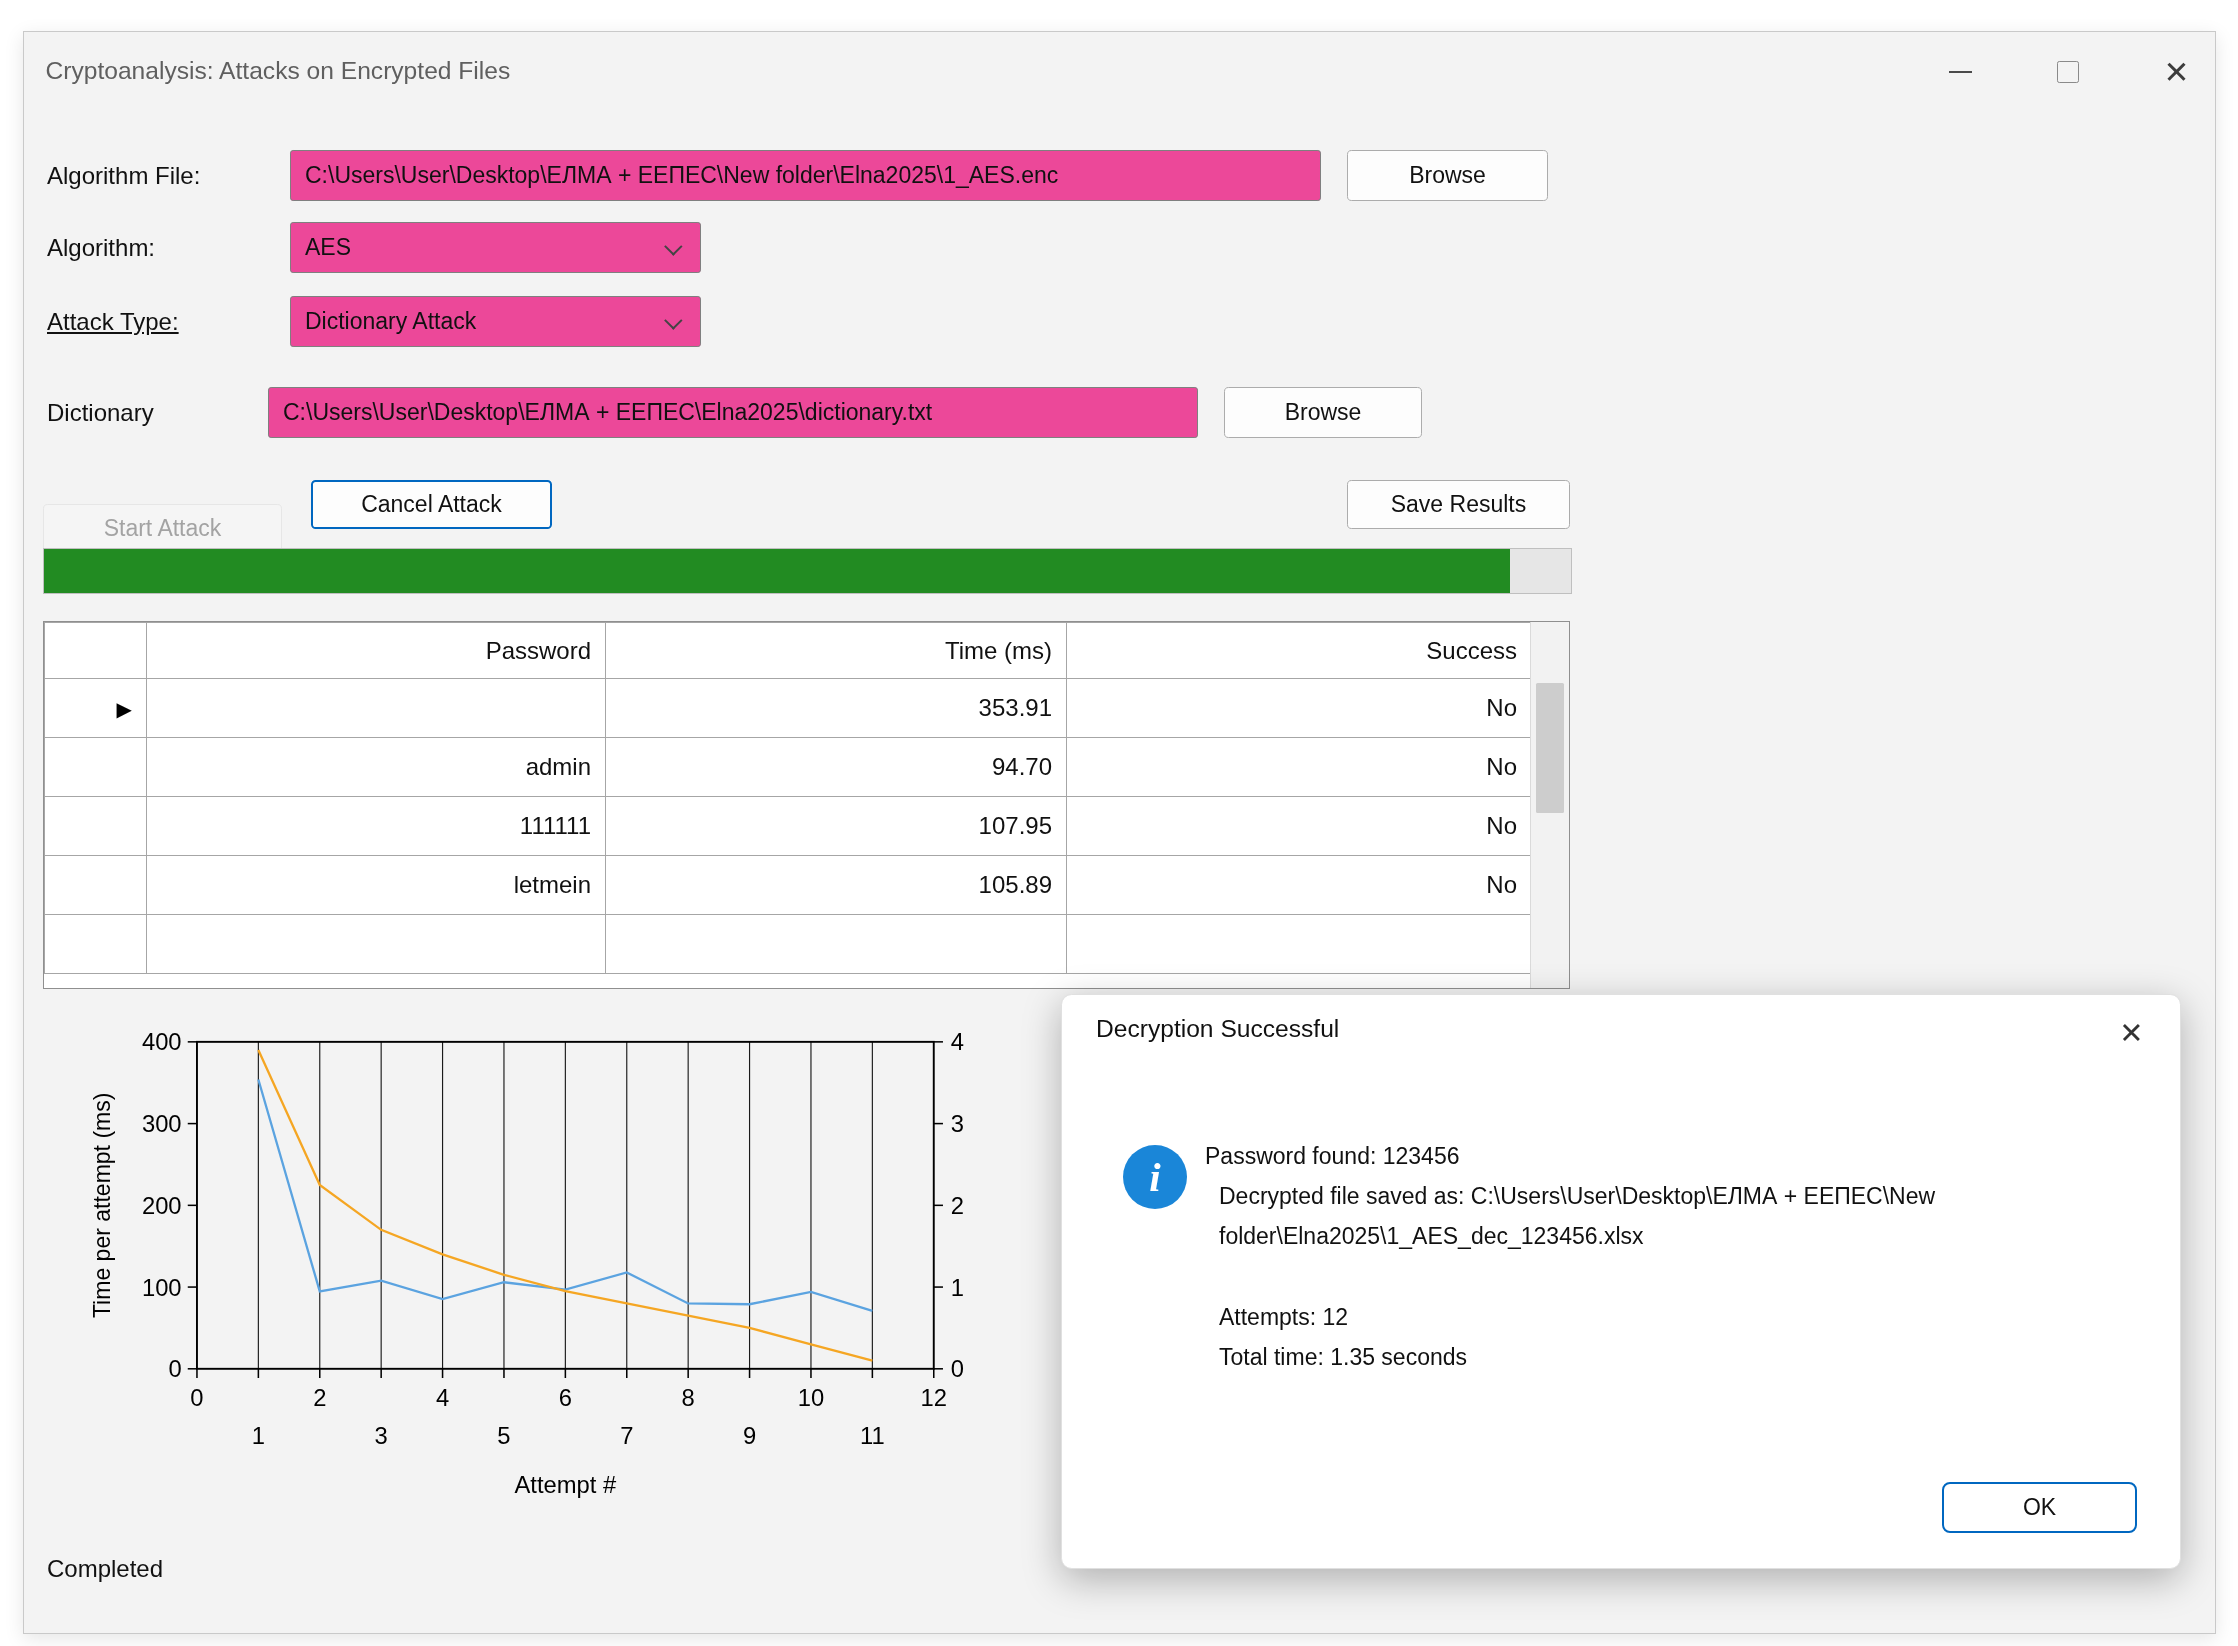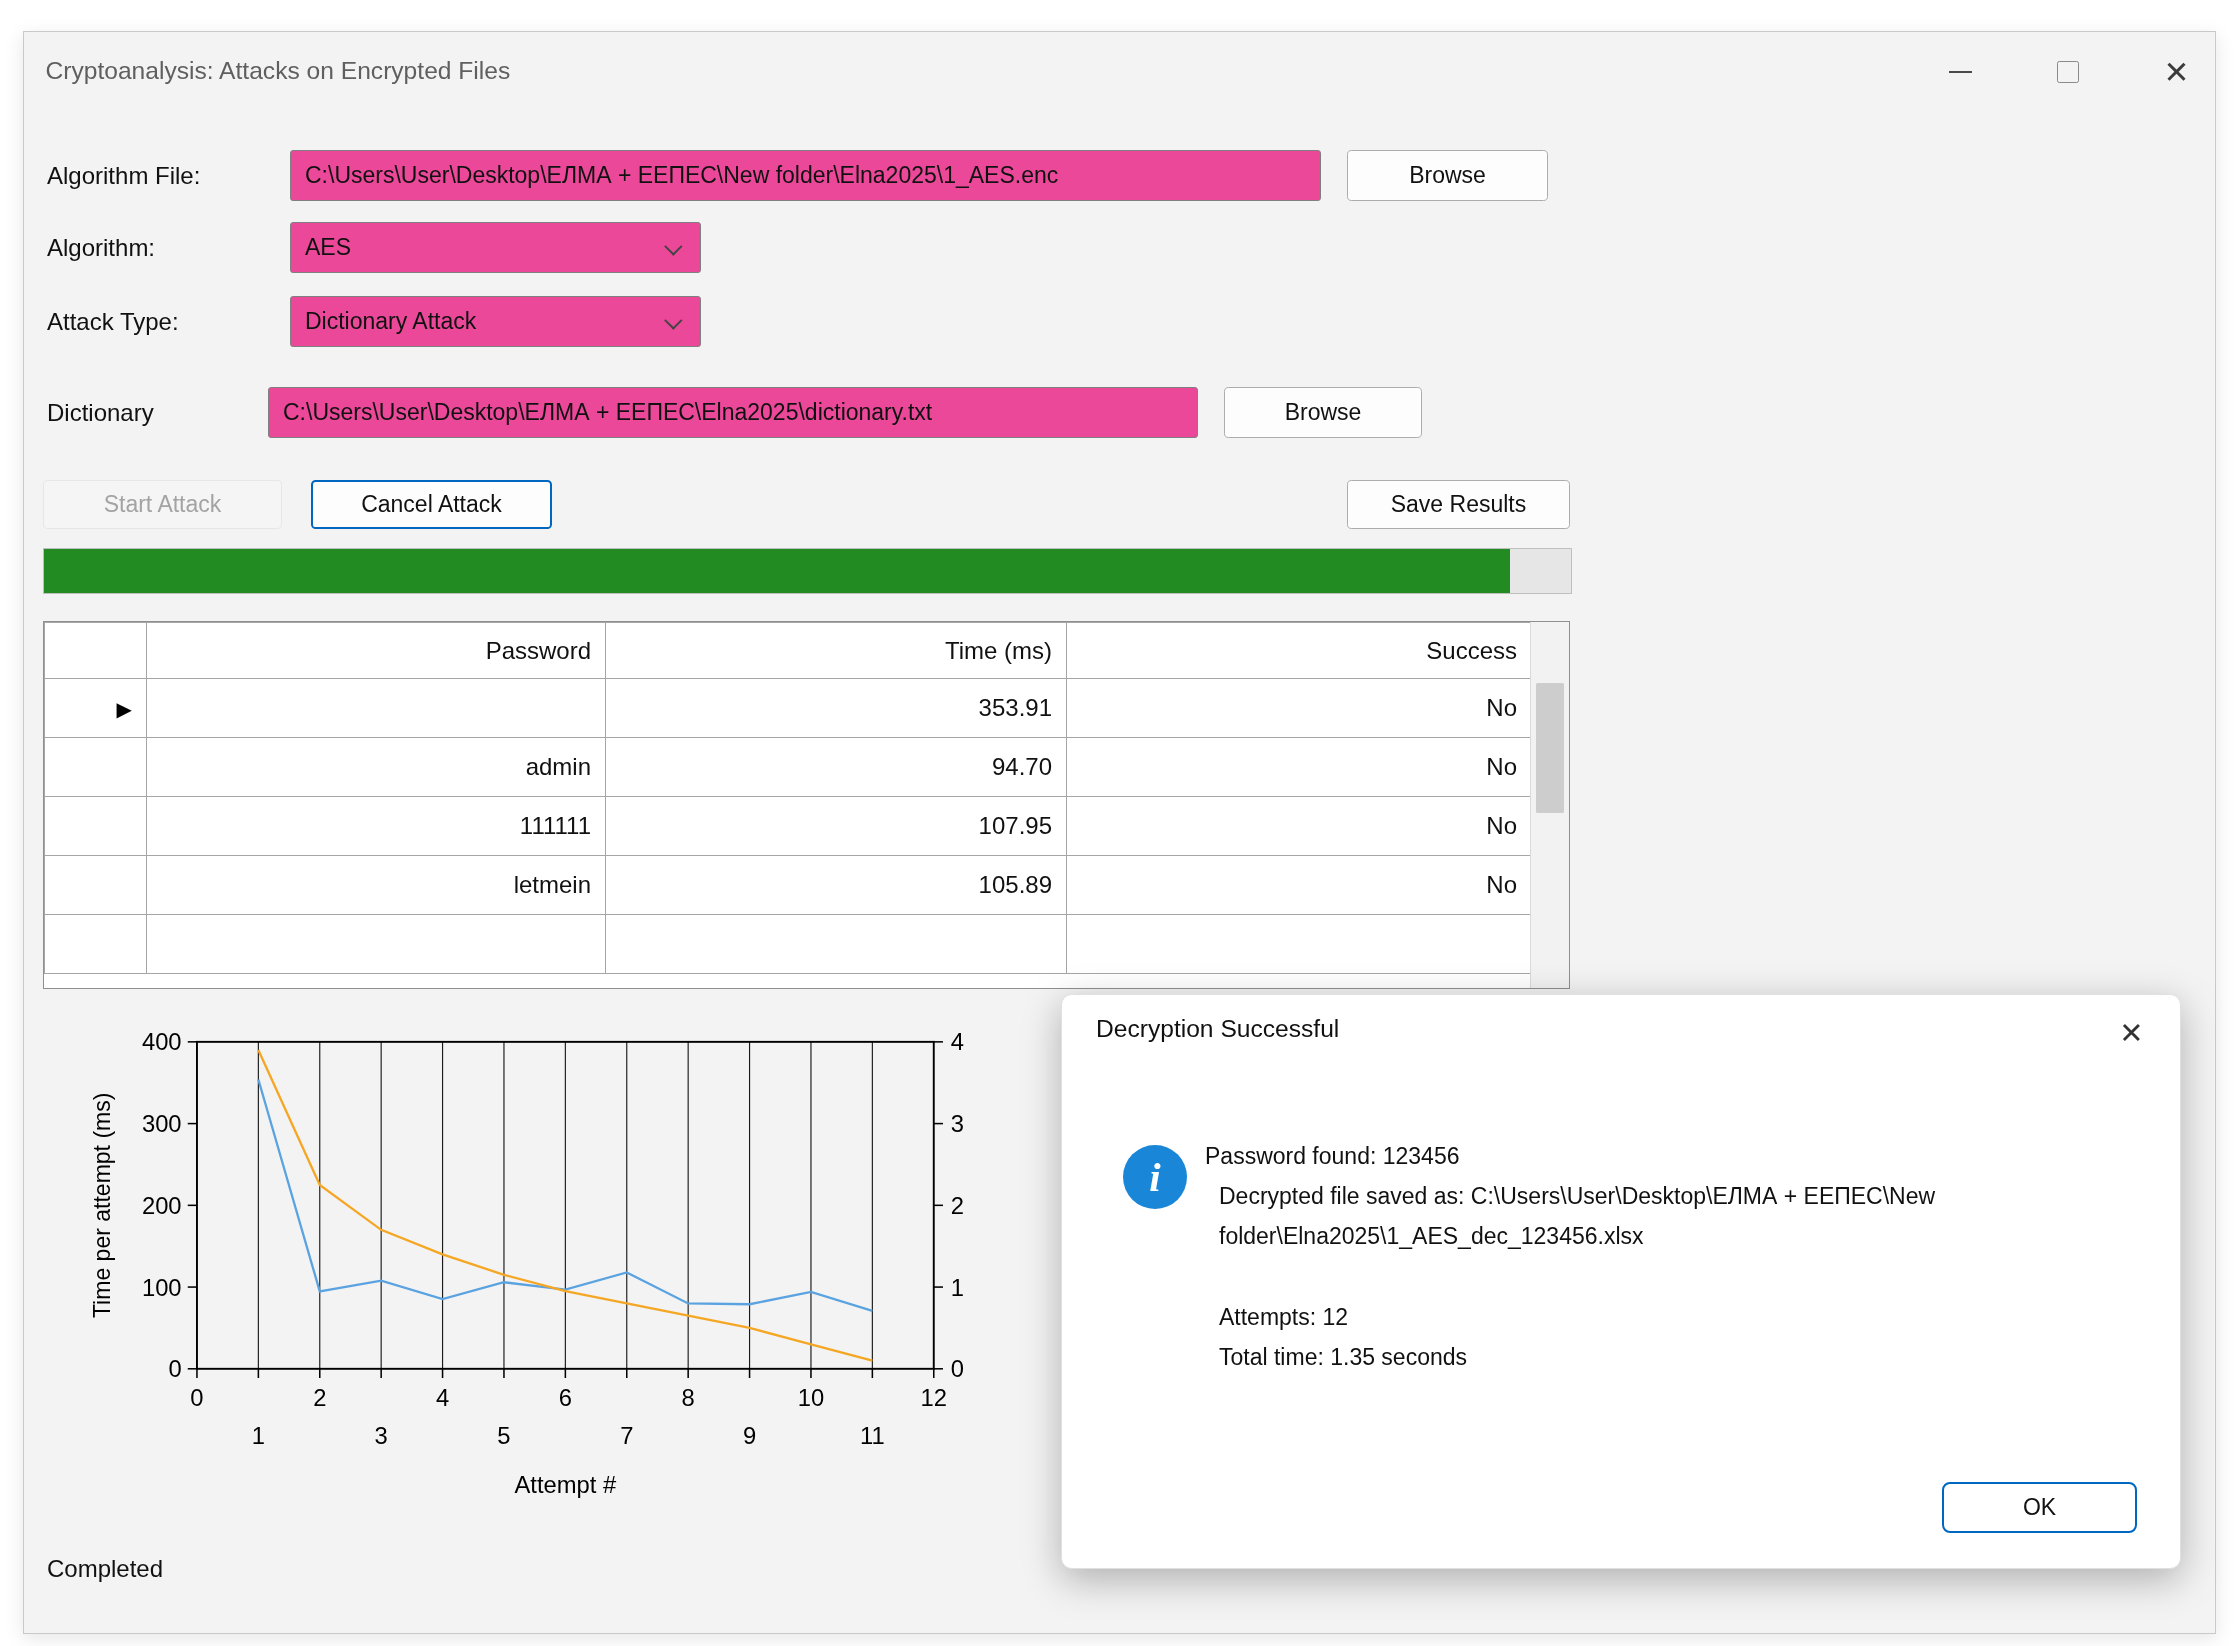--- a/index.html
+++ b/index.html
@@ -81,31 +81,31 @@
   <div class="abs flabel" style="left:23px;top:118px;">Algorithm File:</div>
   <div class="abs input" style="left:266px;top:118px;width:1031px;height:51px;">C:\Users\User\Desktop\ЕЛМА + ЕЕПЕС\New folder\Elna2025\1_AES.enc</div>
   <div class="abs btn" style="left:1323px;top:118px;width:201px;height:51px;">Browse</div>
 
   <div class="abs flabel" style="left:23px;top:190px;">Algorithm:</div>
   <div class="abs input combo" style="left:266px;top:190px;width:411px;height:51px;">
     <span>AES</span>
     <span class="chev"></span>
   </div>
 
-  <div class="abs flabel" style="left:23px;top:264px;">Attack Type:</div>
+  <div class="abs flabel" style="left:23px;top:264px;text-decoration:underline;">Attack Type:</div>
   <div class="abs input combo" style="left:266px;top:264px;width:411px;height:51px;">
     <span>Dictionary Attack</span>
     <span class="chev"></span>
   </div>
 
   <div class="abs flabel" style="left:23px;top:355px;">Dictionary</div>
   <div class="abs input" style="left:244px;top:355px;width:930px;height:51px;">C:\Users\User\Desktop\ЕЛМА + ЕЕПЕС\Elna2025\dictionary.txt</div>
   <div class="abs btn" style="left:1200px;top:355px;width:198px;height:51px;">Browse</div>
 
-  <div class="abs btn btn-disabled" style="left:19px;top:448px;width:239px;height:49px;">Start Attack</div>
+  <div class="abs btn btn-disabled" style="left:19px;top:472px;width:239px;height:49px;">Start Attack</div>
   <div class="abs btn btn-focus" style="left:287px;top:448px;width:241px;height:49px;">Cancel Attack</div>
   <div class="abs btn" style="left:1323px;top:448px;width:223px;height:49px;">Save Results</div>
 
   <div class="abs progress" style="left:19px;top:516px;width:1529px;height:46px;">
     <div class="progress-fill" style="width: 96%;"></div>
   </div>
 
   <div class="abs tablewrap" style="left:19px;top:589px;width:1527px;height:368px;">
     <table class="grid">
       <colgroup>

